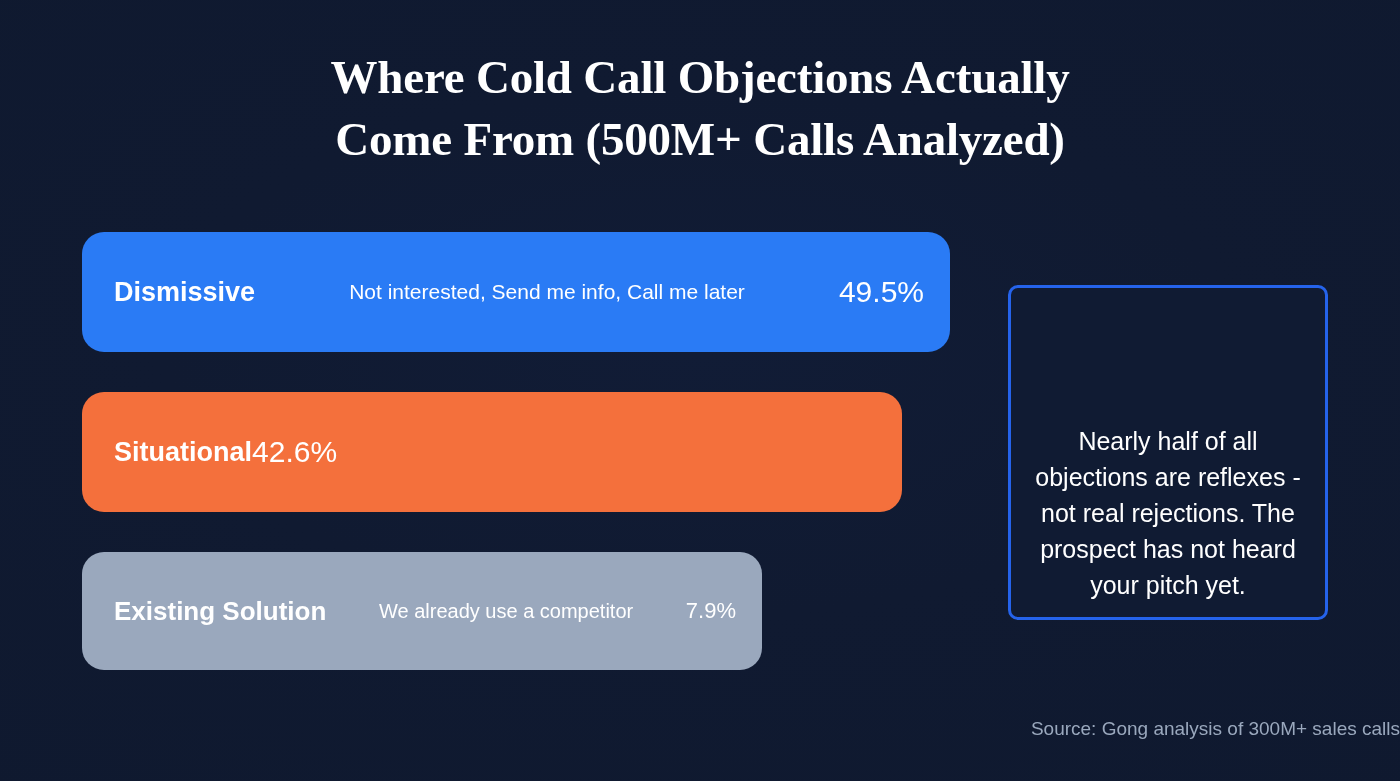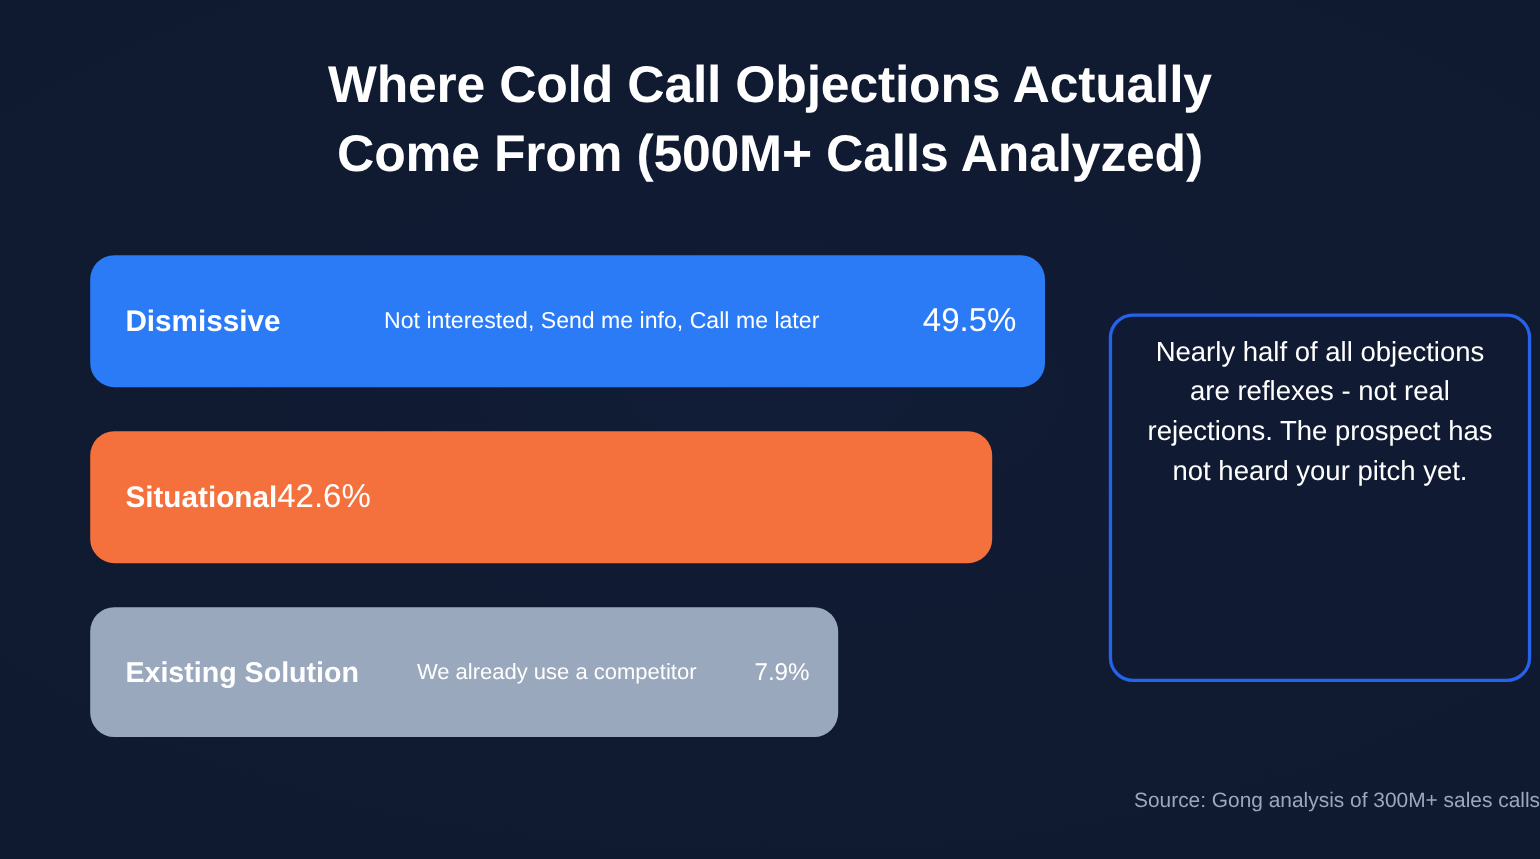--- a/index.html
+++ b/index.html
@@ -27,20 +27,21 @@
 
   
   .title-block {
     position: absolute;
     left: 0;
     top: 46px;
     width: 1400px;
     text-align: center;
     padding: 0 120px;
     box-sizing: border-box;
+    font-family: Liberation Serif, serif;
   }
   .title-line {
     display: block;
     color: #ffffff;
     font-size: 47px;
     font-weight: bold;
     line-height: 62px;
     letter-spacing: -0.2px;
     white-space: nowrap;
   }
@@ -95,28 +96,28 @@
   }
   #bar-2 .bar-label { font-size: 26px; line-height: 32px; }
   #bar-2 .bar-examples { font-size: 20px; line-height: 28px; }
   #bar-2 .bar-value { font-size: 22px; }
 
   
   #callout {
     position: absolute;
     left: 1008px;
     top: 285px;
-    width: 384px;
+    width: 320px;
     height: 335px;
     box-sizing: border-box;
     border: 3px solid #2563eb;
-    border-radius: 22px;
+    border-radius: 10px;
     background: #101b33;
     display: flex;
-    align-items: flex-start;
+    align-items: flex-end;
     justify-content: center;
     padding: 14px 22px;
   }
   #callout .callout-text {
     color: #ffffff;
     font-size: 25px;
     line-height: 36px;
     text-align: center;
   }
 

